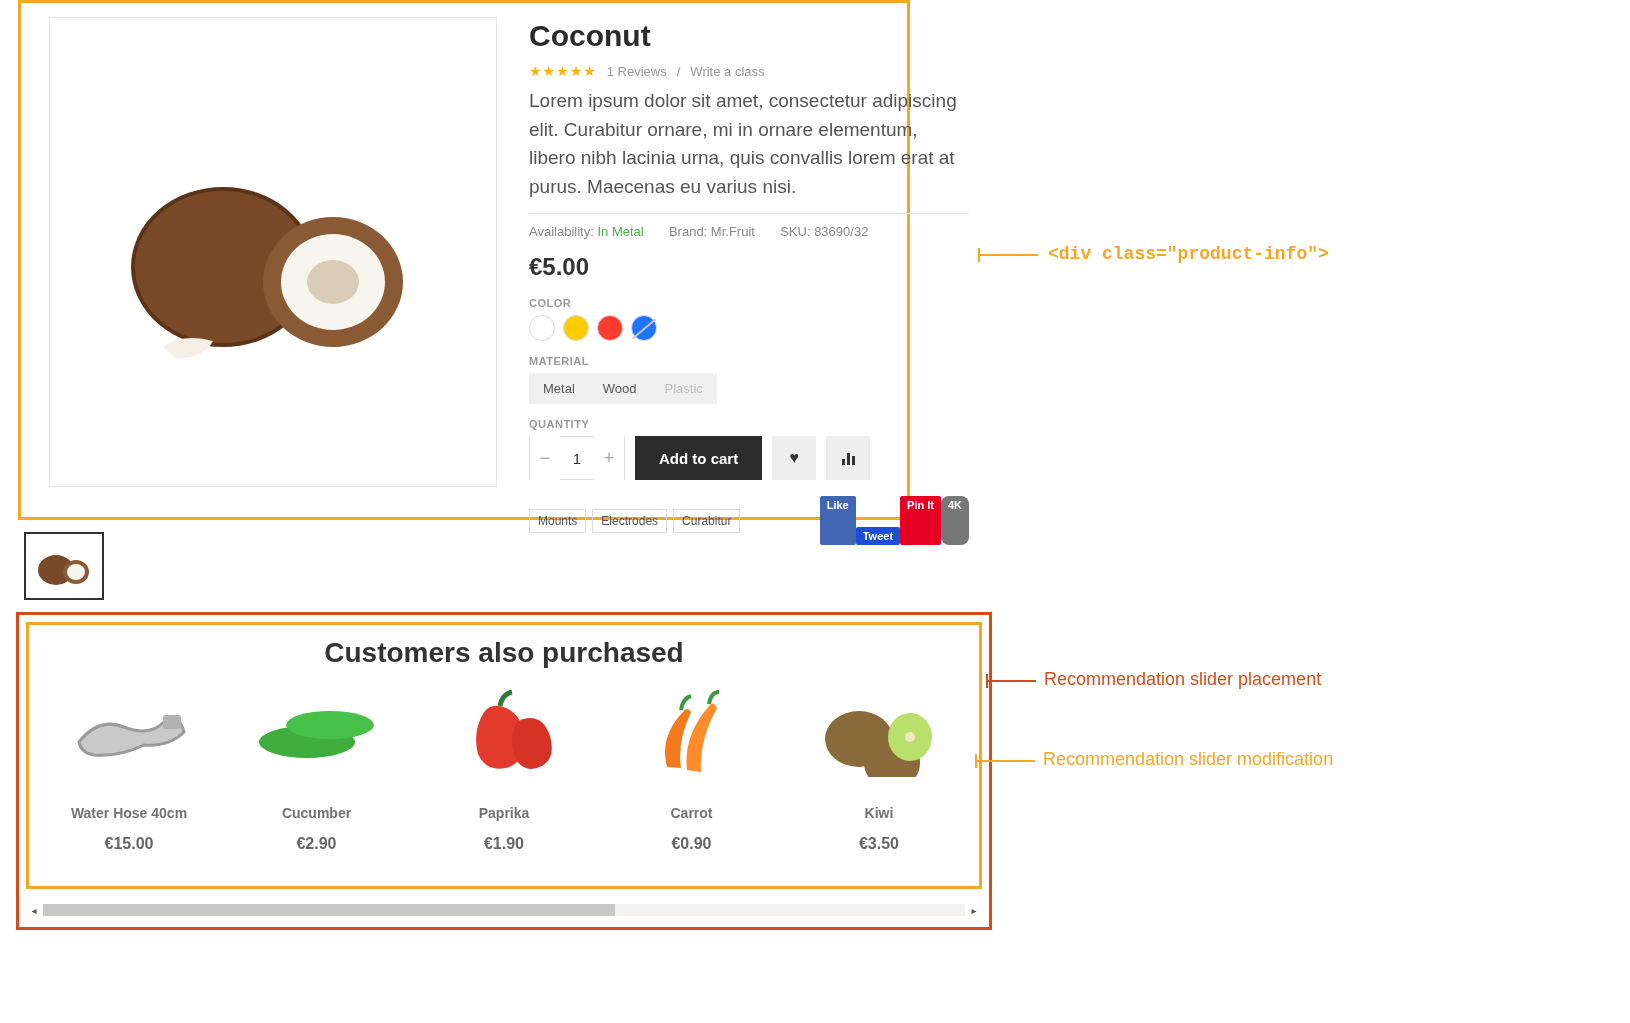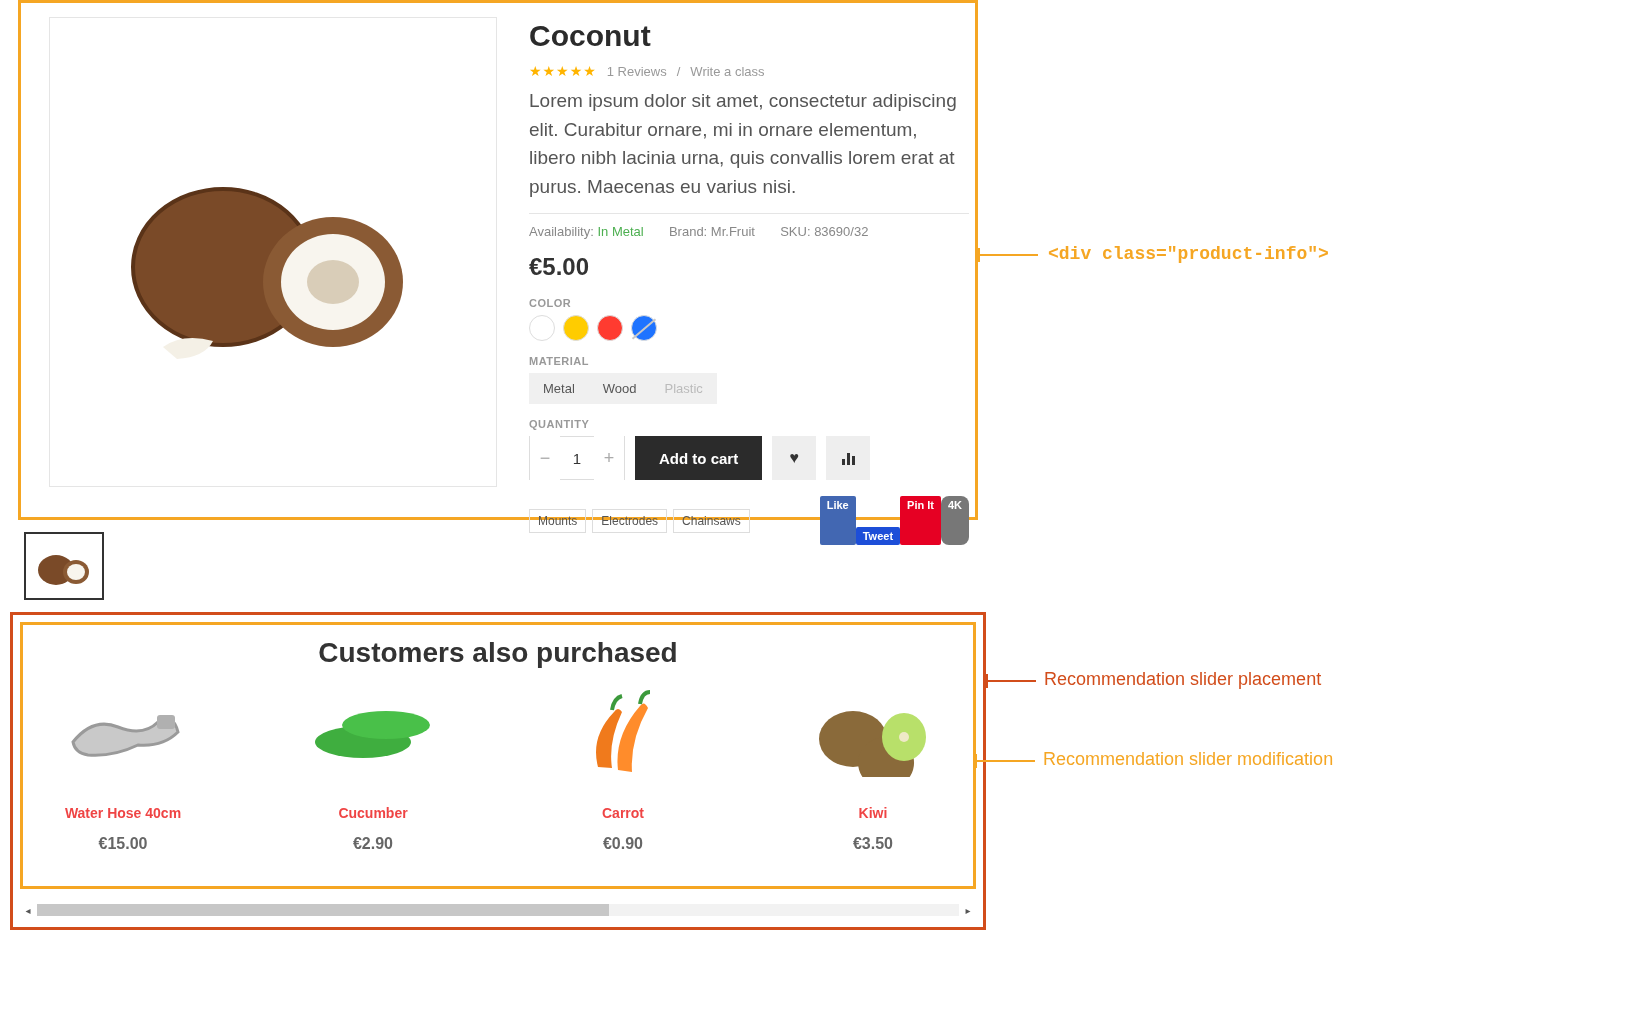--- a/index.html
+++ b/index.html
@@ -1,21 +1,21 @@
 <!DOCTYPE html>
 <html><head>
 <meta charset="utf-8">
 <style>
 * { box-sizing: border-box; margin: 0; padding: 0; }
 body { font-family: Arial, Helvetica, sans-serif; background: #fff; color: #333; }
 
 .stage { position: relative; width: 1630px; height: 1023px; }
 
 .product-info-box {
-  position: absolute; left: 18px; top: 0; width: 960px; height: 520px;
+  position: absolute; left: 18px; top: 0; width: 892px; height: 520px;
   border: 3px solid #f5a623; background: #fff;
 }
 .product-image-wrap {
   position: absolute; left: 28px; top: 14px; width: 448px; height: 470px;
   border: 1px solid #e5e5e5; display: flex; align-items: center; justify-content: center;
 }
 .coconut-svg { width: 320px; height: 230px; }
 .product-right { position: absolute; left: 508px; top: 16px; width: 440px; }
 .product-title { font-size: 30px; font-weight: 700; color: #2b2b2b; margin-bottom: 10px; }
 .rating-row { display: flex; align-items: center; gap: 10px; font-size: 13px; color: #999; margin-bottom: 8px; }
@@ -62,32 +62,32 @@
 .sbtn.pin   { background: #E60023; }
 .sbtn.count { background: #777; border-radius: 8px; }
 
 .thumb-box {
   position: absolute; left: 24px; top: 532px; width: 80px; height: 68px;
   border: 2px solid #333; display: flex; align-items: center; justify-content: center;
 }
 .thumb-box svg { width: 60px; height: 44px; }
 
 .reco-outer {
-  position: absolute; left: 10px; top: 612px; width: 976px; height: 318px;
+  position: absolute; left: 16px; top: 612px; width: 976px; height: 318px;
   border: 3px solid #d24d1b;
 }
 .reco-inner {
   position: absolute; left: 7px; top: 7px; right: 7px; bottom: 38px;
   border: 3px solid #f5a623; padding: 12px 10px 0;
 }
 .reco-title { font-size: 28px; font-weight: 700; text-align: center; margin-bottom: 8px; }
 .reco-row { display: flex; justify-content: space-between; }
 .reco-item { width: 180px; text-align: center; cursor: pointer; }
 .reco-img { height: 110px; display: flex; align-items: center; justify-content: center; margin-bottom: 18px; }
-.reco-name { font-size: 14px; font-weight: 700; color: #ef4444; margin-bottom: 14px; }
+.reco-name { font-size: 14px; font-weight: 700; color: #737373; margin-bottom: 14px; }
 .reco-price { font-size: 16px; font-weight: 700; color: #666; }
 .reco-scroll {
   position: absolute; left: 8px; right: 8px; bottom: 8px; height: 18px;
   display: flex; align-items: center; gap: 2px;
 }
 .sc-arrow { width: 14px; font-size: 10px; color: #555; text-align: center; cursor: pointer; }
 .sc-track { flex: 1; height: 12px; background: #f2f2f2; position: relative; }
 .sc-thumb { position: absolute; left: 0; top: 0; bottom: 0; width: 62%; background: #c7c7c7; }
 
 .annot {
@@ -178,21 +178,21 @@
               <span></span>
               <span></span>
             </span>
           </button>
       </div>
 
       <div class="tags-social">
         <div class="tags">
             <span class="tag">Mounts</span>
             <span class="tag">Electrodes</span>
-            <span class="tag">Chainsaws</span>
+            <span class="tag">Curabitur</span>
           </div>
         <div class="social">
           <span class="sbtn like">Like</span>
           <span class="sbtn tweet">Tweet</span>
           <span class="sbtn pin">Pin It</span>
           <span class="sbtn count">4K</span>
         </div>
       </div>
     </div>
   </div>
@@ -224,20 +224,31 @@
               <svg width="130" height="90" viewBox="0 0 130 90">
                 <ellipse cx="55" cy="55" rx="48" ry="16" fill="#3fae3f"></ellipse>
                 <ellipse cx="78" cy="38" rx="44" ry="14" fill="#49c049"></ellipse>
               </svg>
             </div>
             <div class="reco-name">Cucumber</div>
             <div class="reco-price">€2.90</div>
           </div>
           <div class="reco-item">
             <div class="reco-img">
+              <svg width="120" height="100" viewBox="0 0 120 100">
+                <path d="M40 30 Q28 50 34 72 Q42 90 62 86 Q80 82 80 58 Q80 34 62 26 Q48 20 40 30Z" fill="#e23b2e"></path>
+                <path d="M72 42 Q64 58 72 78 Q82 92 98 84 Q112 76 106 54 Q100 36 86 36 Q76 36 72 42Z" fill="#d63226"></path>
+                <path d="M56 24 Q58 12 68 10" stroke="#2e7d32" stroke-width="5" fill="none"></path>
+              </svg>
+            </div>
+            <div class="reco-name">Paprika</div>
+            <div class="reco-price">€1.90</div>
+          </div>
+          <div class="reco-item">
+            <div class="reco-img">
               <svg width="110" height="100" viewBox="0 0 110 100">
                 <path d="M30 85 Q22 55 46 30 Q50 24 54 30 Q40 60 44 86Z" fill="#f07a1c"></path>
                 <path d="M50 88 Q46 54 72 24 Q76 18 80 26 Q62 58 64 90Z" fill="#ff8c2b"></path>
                 <path d="M44 28 Q46 16 54 14 M72 22 Q74 10 82 10" stroke="#3c9a3c" stroke-width="4" fill="none"></path>
               </svg>
             </div>
             <div class="reco-name">Carrot</div>
             <div class="reco-price">€0.90</div>
           </div>
           <div class="reco-item">

